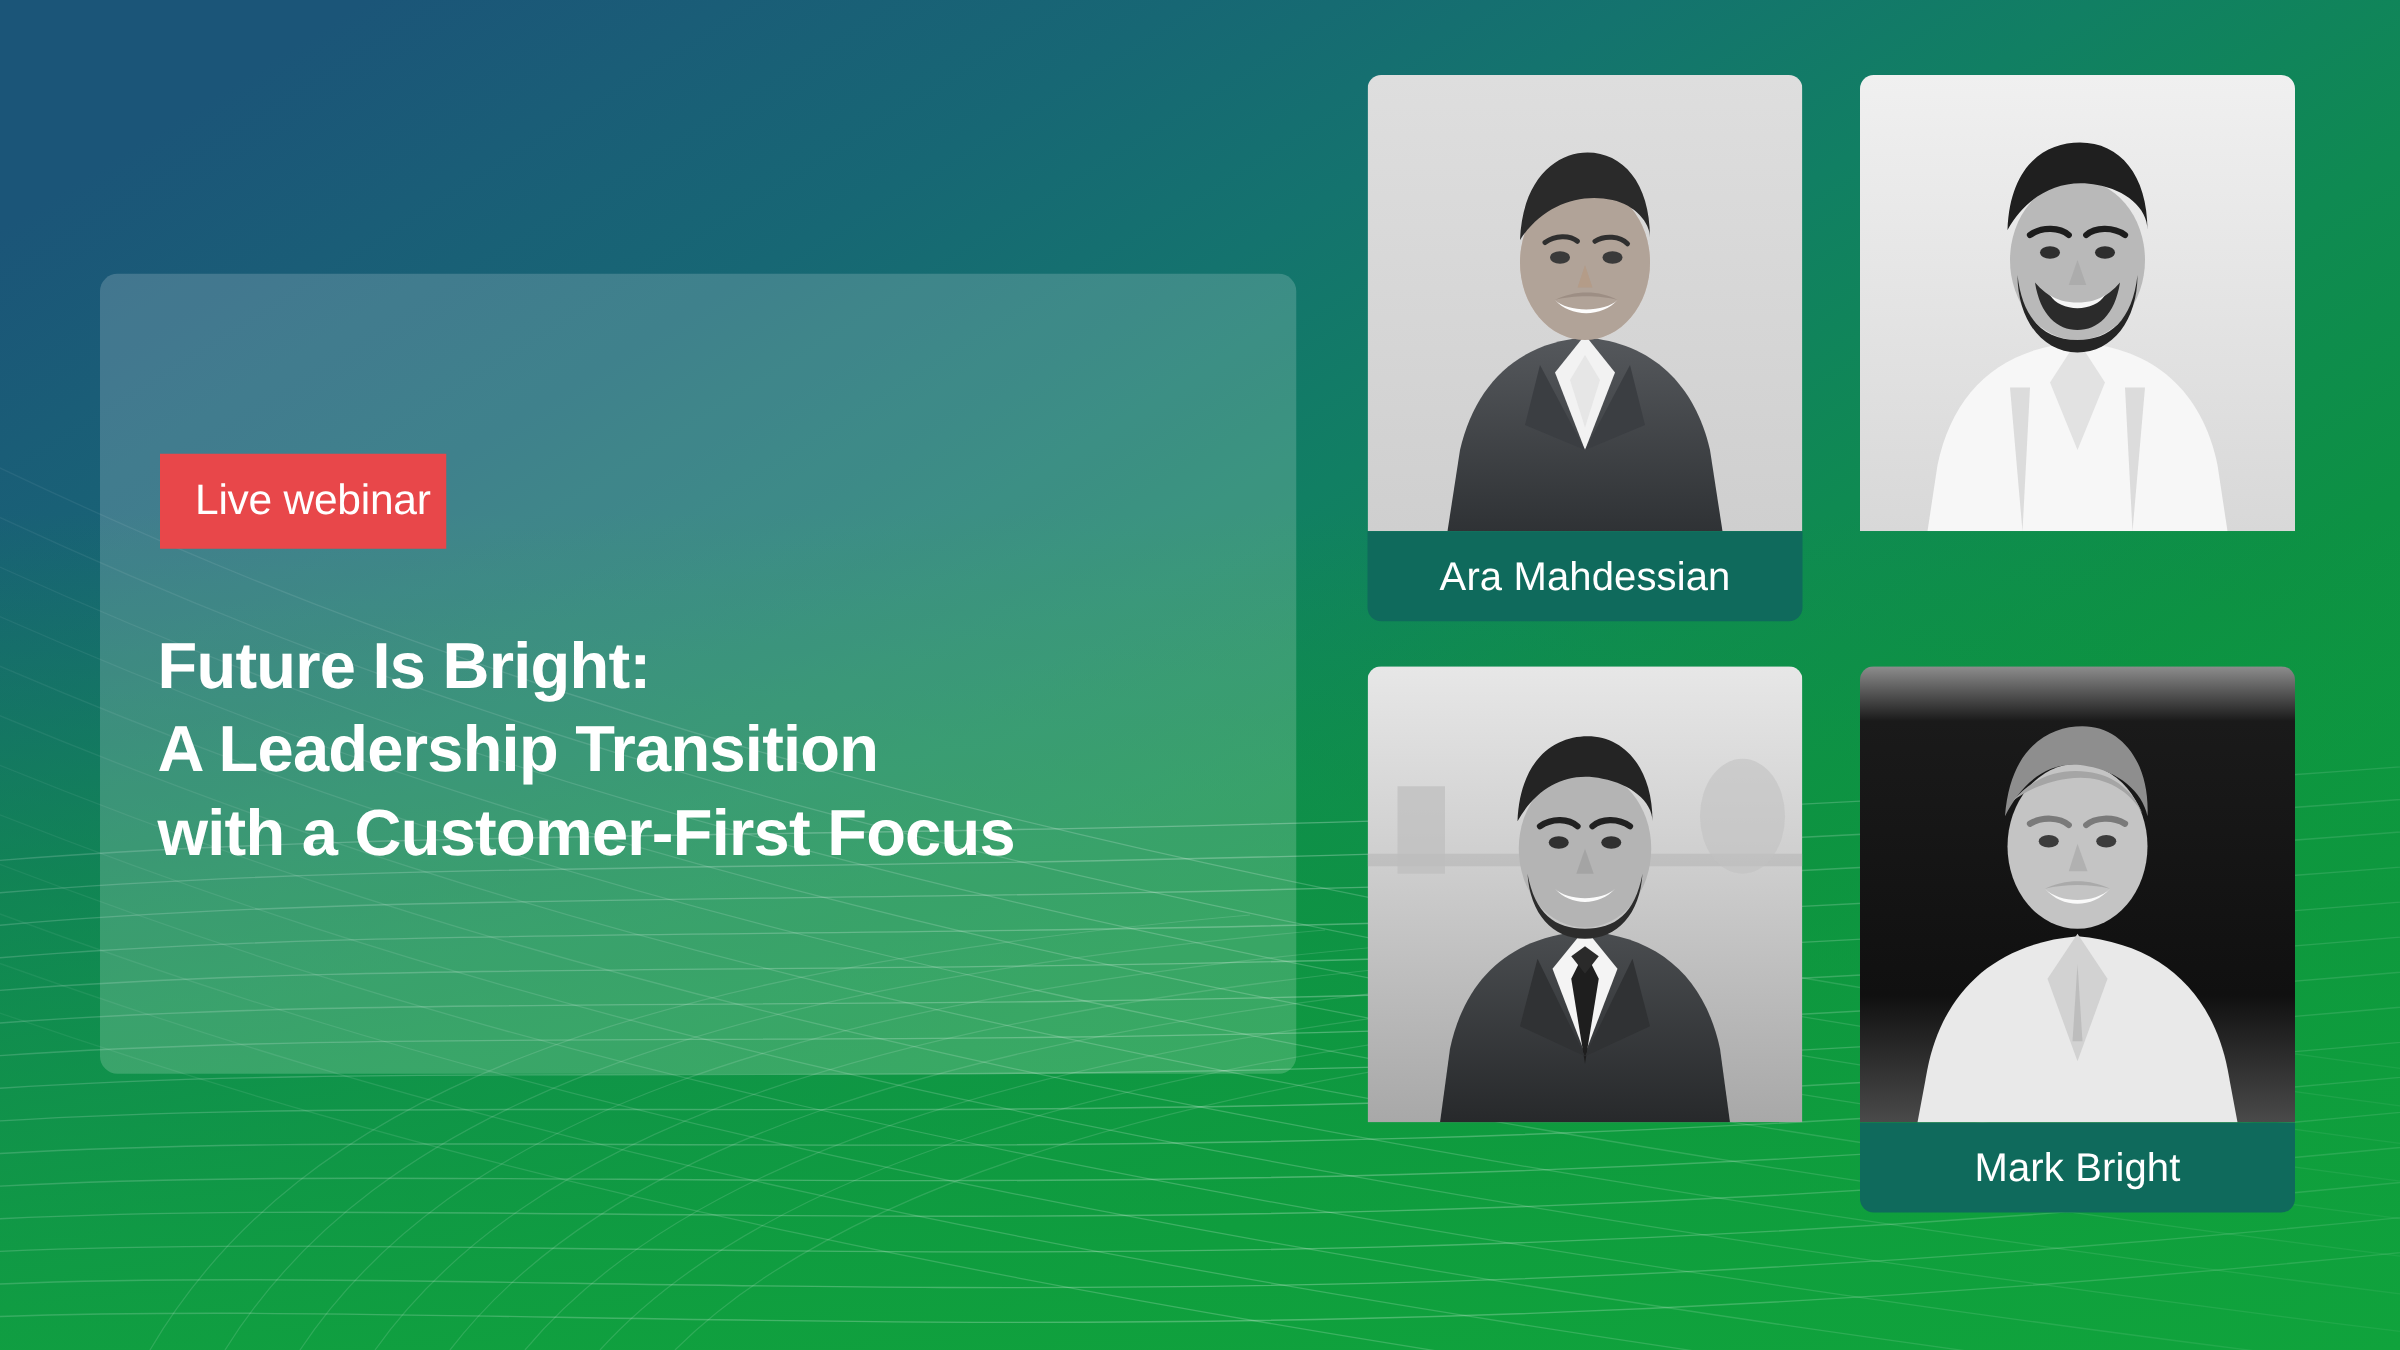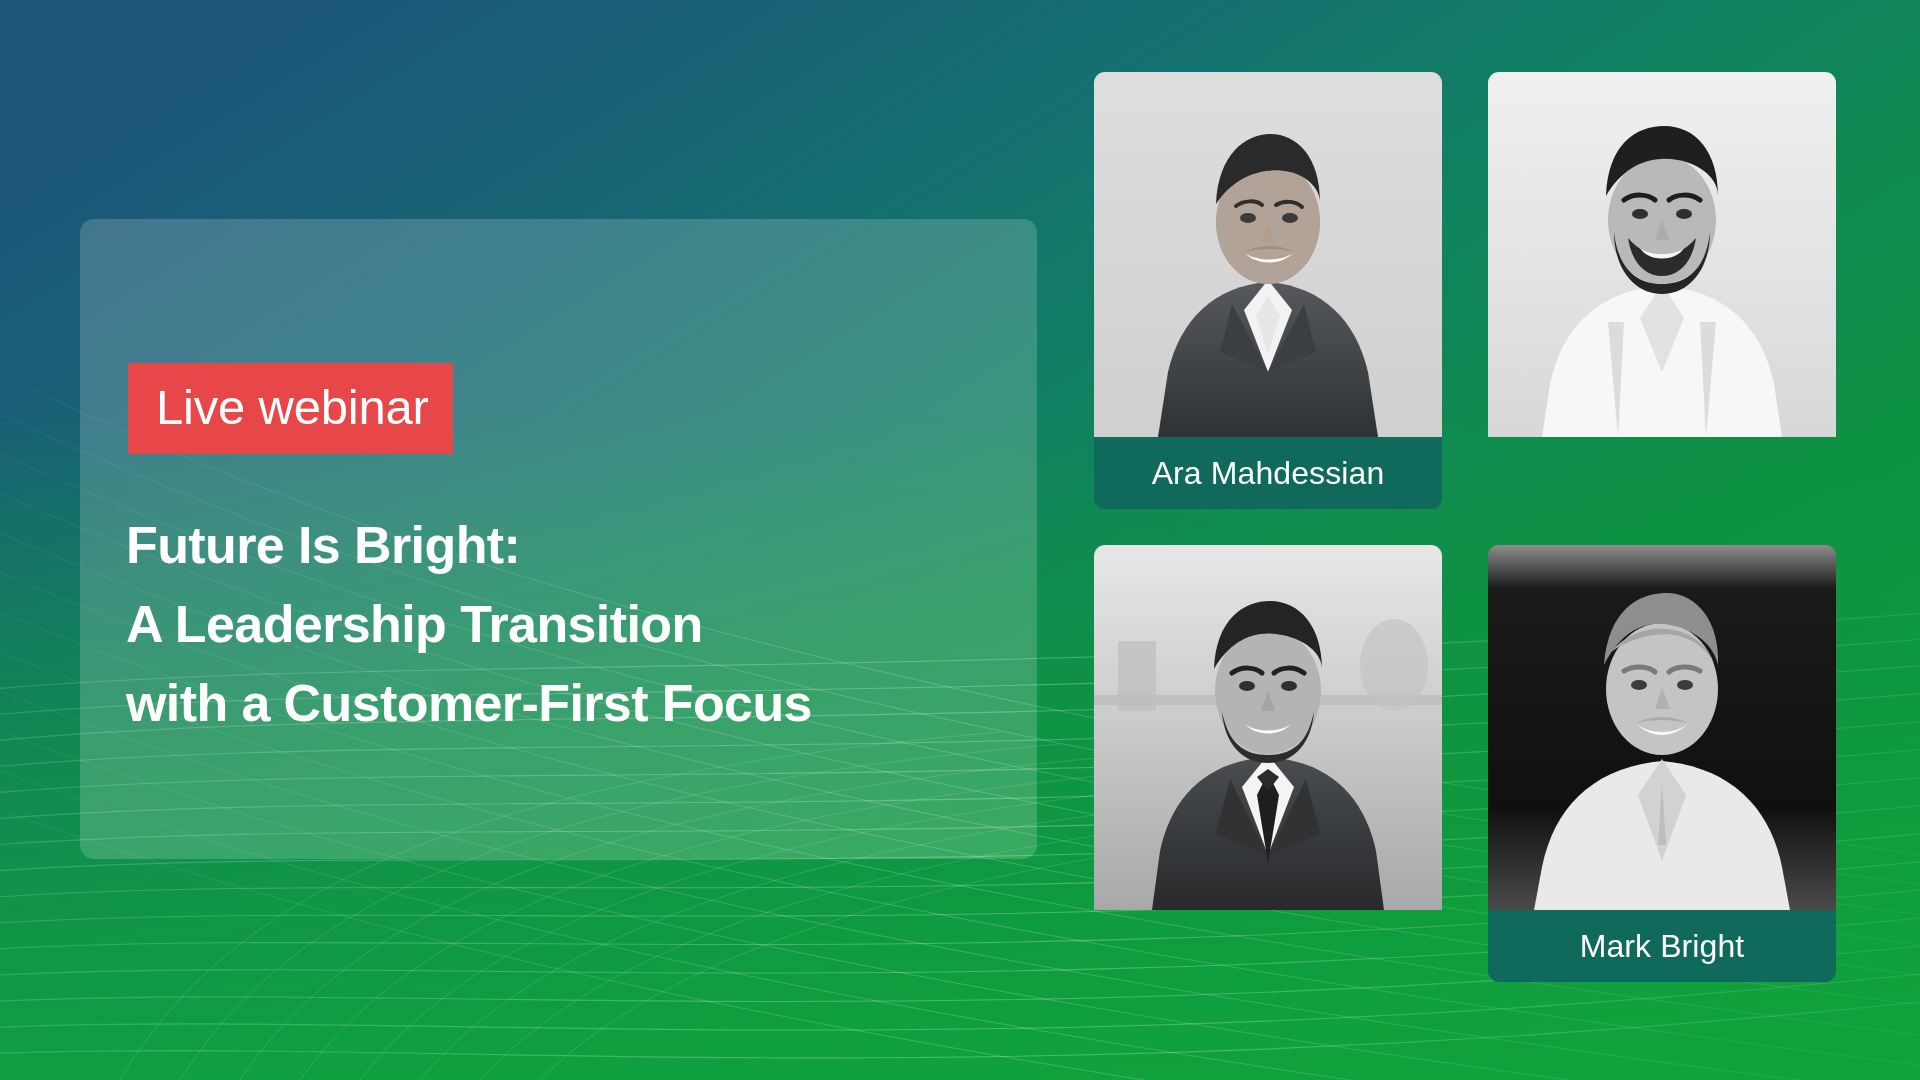--- a/index.html
+++ b/index.html
@@ -44,43 +44,43 @@
     width:957px; height:640px;
     background:rgba(255,255,255,0.175);
     border-radius:14px;
   }
 
   .badge {
     position:absolute;
     left:128px; top:363px;
     background:#e8474a;
     color:#ffffff;
-    font-size:49px;
+    font-size:34px;
     line-height:1;
     letter-spacing:-0.2px;
-    padding:20px 24px 22px 28px;
+    padding:20px 12px 22px 28px;
     white-space:nowrap;
   }
 
   .headline {
     position:absolute;
     left:126px; top:500px;
     width:880px;
     color:#ffffff;
     font-size:52px;
     font-weight:bold;
     line-height:67px;
     letter-spacing:-0.6px;
   }
-  .headline .ln { display:block; white-space:nowrap;margin-top:12px; }
+  .headline .ln { display:block; white-space:nowrap; }
 
   
   .speakers {
     position:absolute;
-    left:1094px; top:72px;
+    left:1094px; top:60px;
     display:grid;
     grid-template-columns:348px 348px;
     grid-template-rows:auto auto;
     column-gap:46px;
     row-gap:36px;
     text-align:center;
   }
   .speaker { width:348px; }
   .photo-frame {
     width:348px; height:365px;

